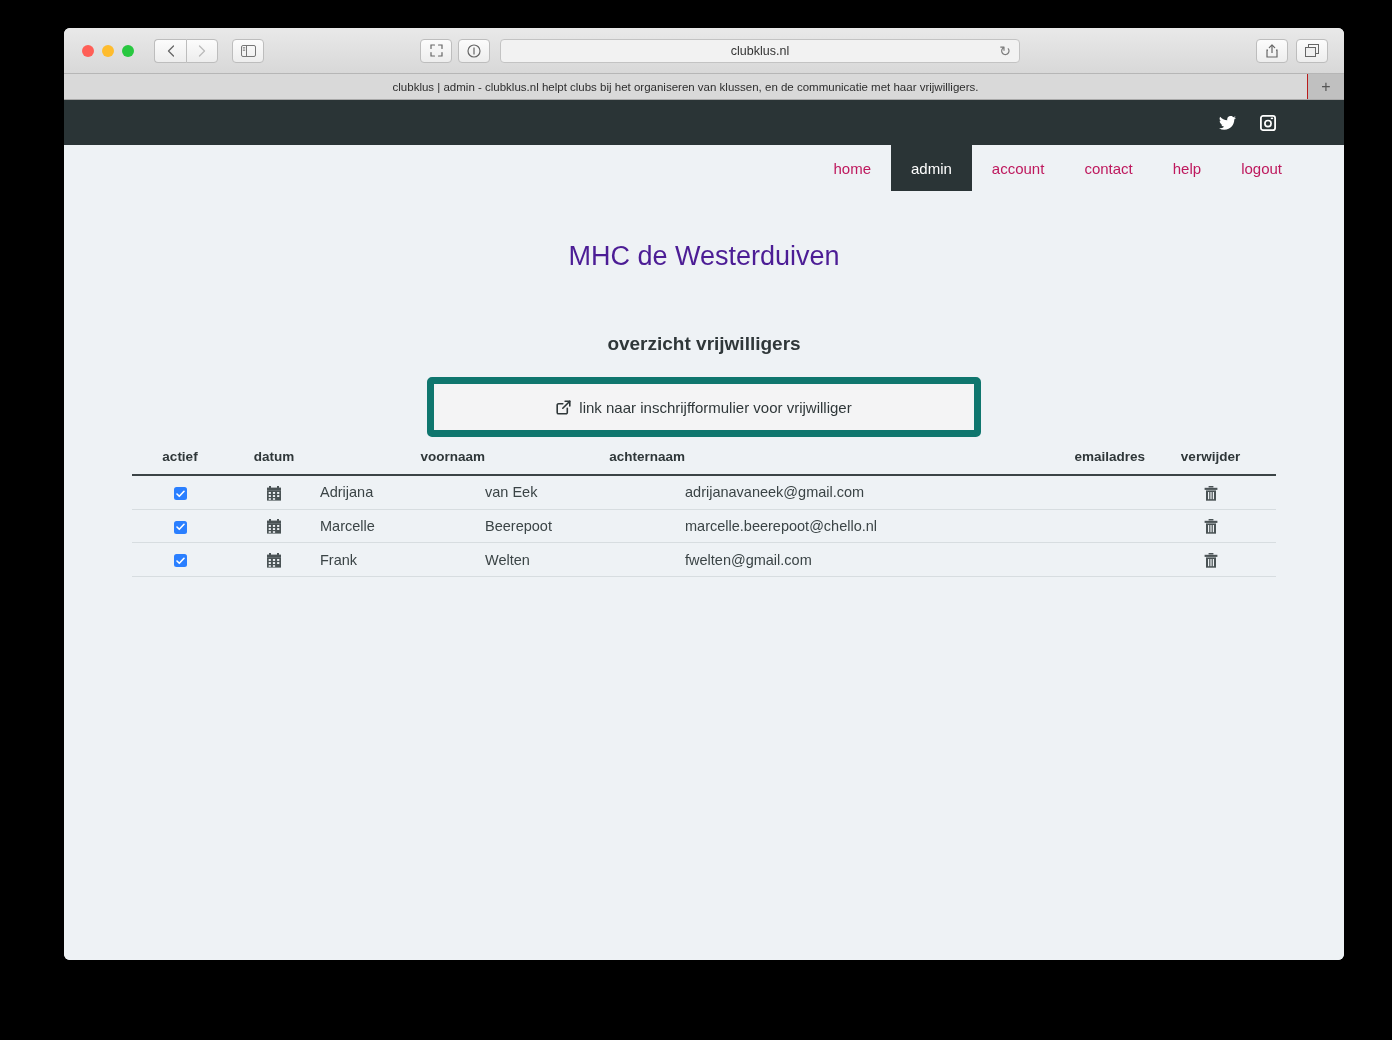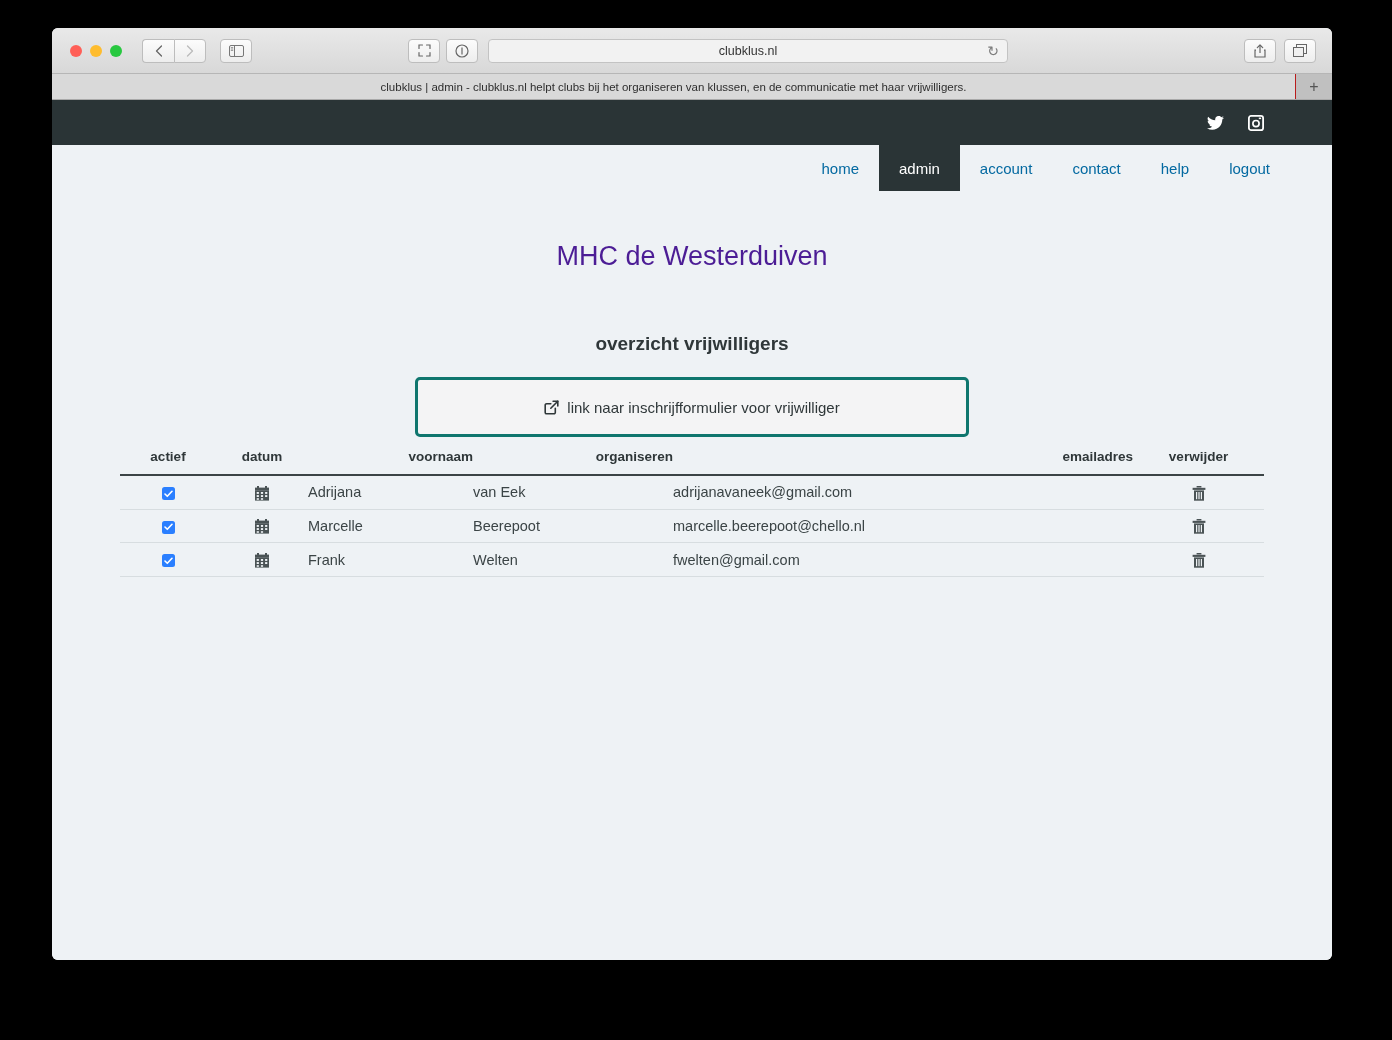--- a/index.html
+++ b/index.html
@@ -8,21 +8,21 @@
     width: 1392px;
     height: 1040px;
     background: #000000;
     font-family: "Liberation Sans", sans-serif;
     overflow: hidden;
   }
 
   
   .browser-window {
     position: absolute;
-    left: 52px;
+    left: 64px;
     top: 28px;
     width: 1280px;
     height: 932px;
     background: #eef2f5;
     border-radius: 6px;
     overflow: hidden;
     box-shadow: 0 6px 28px rgba(0,0,0,0.45);
   }
 
   
@@ -114,21 +114,21 @@
 
   .mainnav {
     height: 46px;
     display: flex; justify-content: flex-end;
     padding-right: 42px;
   }
   .navitem {
     display: flex; align-items: center;
     padding: 0 20px;
     font-size: 15px;
-    color: #0369a1;
+    color: #be185d;
   }
   .navitem.active { background: #2a3436; color: #ffffff; }
 
   .page-title {
     text-align: center;
     font-size: 27px;
     font-weight: normal;
     color: #4c1d95;
     margin-top: 50px;
   }
@@ -162,21 +162,21 @@
     font-weight: bold;
     color: #2f3739;
     margin-top: 26px;
   }
 
   .link-panel {
     width: 554px;
     margin: 22px auto 0;
     height: 60px;
     background: #f4f4f5;
-    border: 3px solid #0f766e;
+    border: 7px solid #0f766e;
     border-radius: 5px;
     display: flex; align-items: center; justify-content: center;
     gap: 8px;
     font-size: 15px;
     color: #2f3739;
   }
 
   
   table { width: 1144px; border-collapse: collapse; margin-top: 12px; }
   thead th {
@@ -331,21 +331,21 @@
         </span>
         <span>link naar inschrijfformulier voor vrijwilliger</span>
       </div>
 
       <table>
         <thead>
           <tr>
             <th class="col-actief">actief</th>
             <th class="col-datum">datum</th>
             <th class="col-voornaam">voornaam</th>
-            <th class="col-achternaam">organiseren</th>
+            <th class="col-achternaam">achternaam</th>
             <th class="col-email">emailadres</th>
             <th class="col-verwijder">verwijder</th>
           </tr>
         </thead>
         <tbody>
 
           <tr>
             <td class="col-actief">
               <span class="chk">
                 <svg width="9" height="8" viewBox="0 0 9 8">

